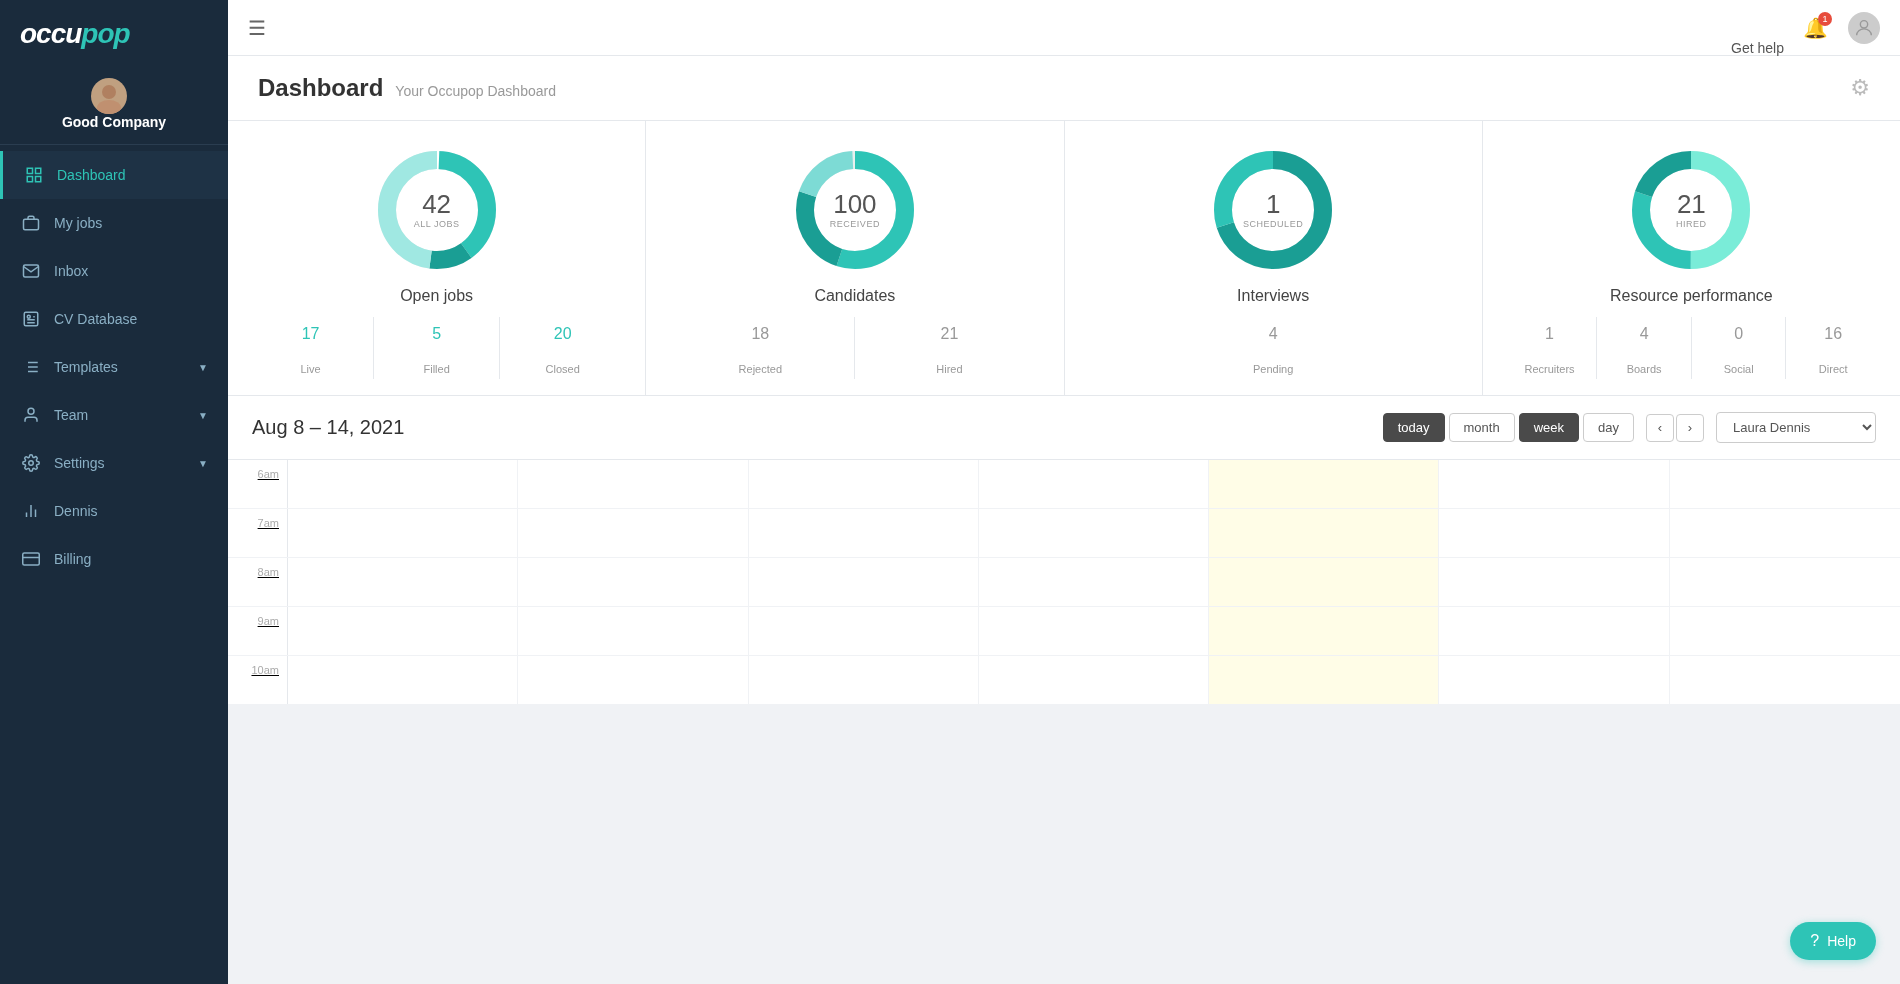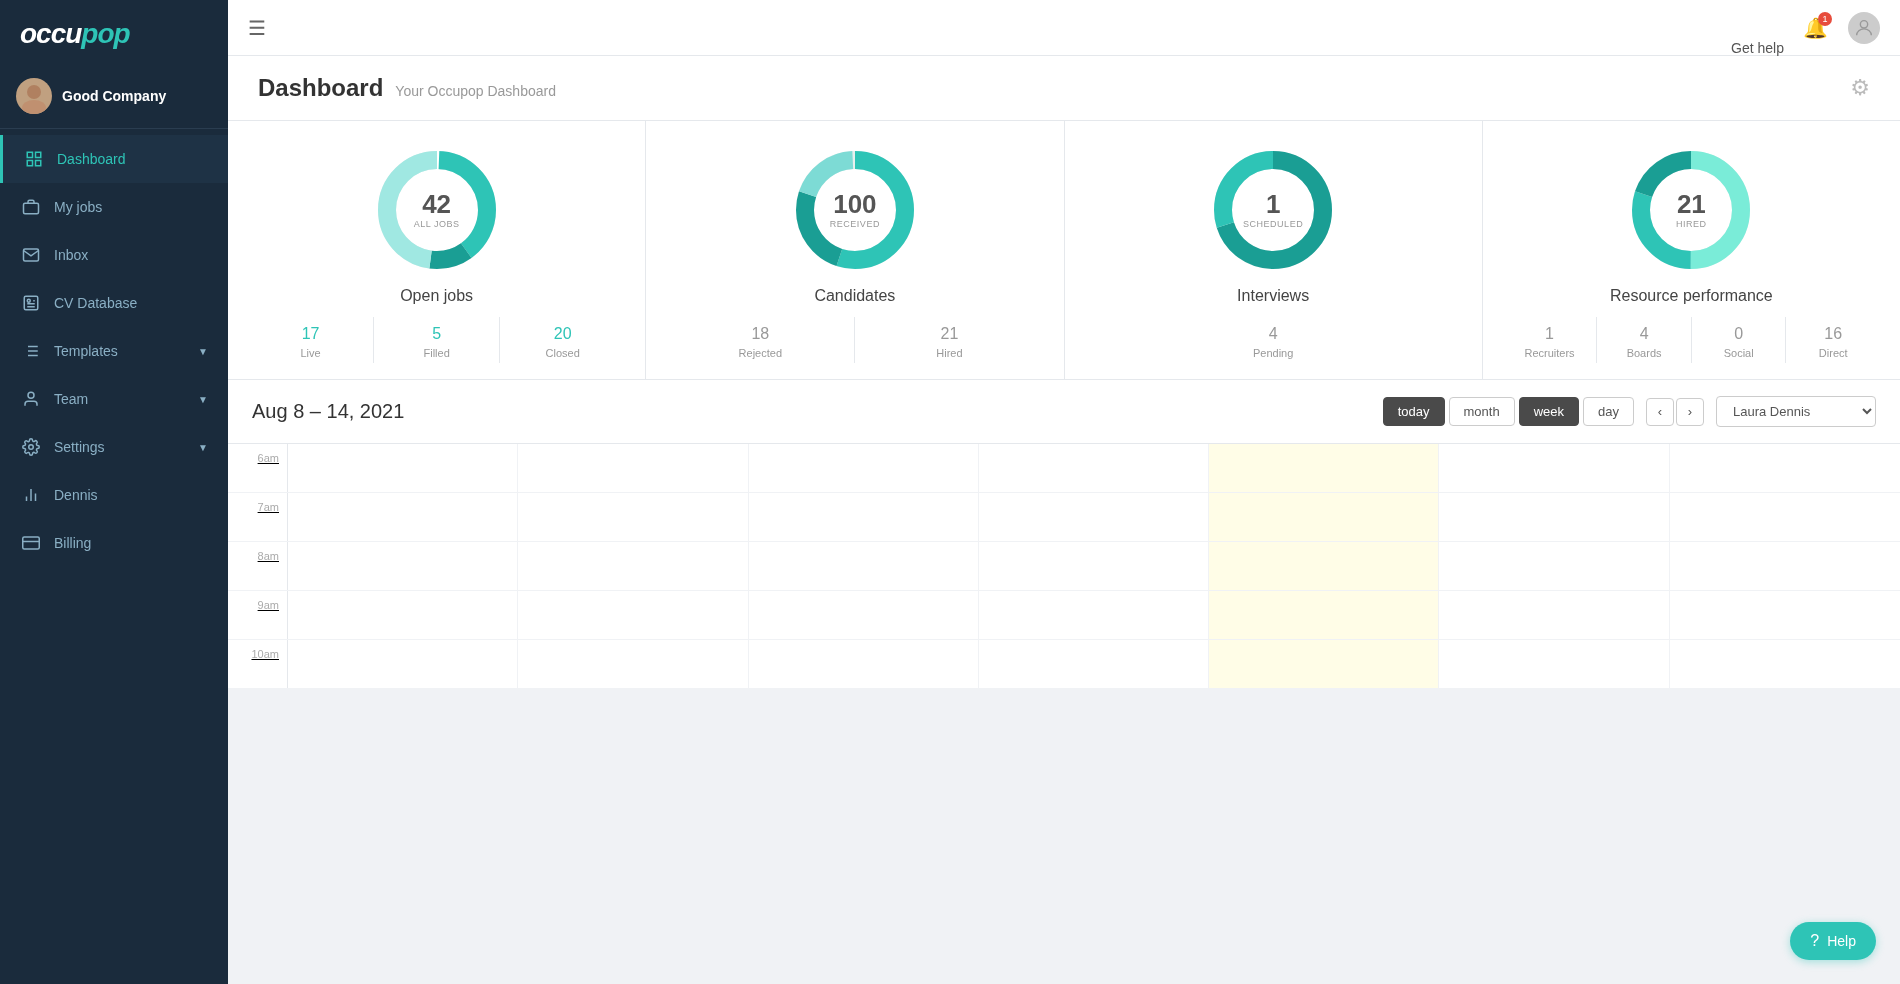--- a/index.html
+++ b/index.html
@@ -22,20 +22,21 @@
       color: #fff;
       letter-spacing: -1px;
       font-style: italic;
     }
     .sidebar-logo span { color: #2ec4b6; }
     .sidebar-company {
       display: flex;
       align-items: center;
       padding: 10px 16px 14px;
       border-bottom: 1px solid #2a3d50;
+      flex-direction: column;
     }
     .sidebar-avatar {
       width: 36px; height: 36px;
       border-radius: 50%;
       background: #c0a080;
       margin-right: 10px;
       overflow: hidden;
       display: flex; align-items: center; justify-content: center;
       font-size: 14px; color: #fff;
     }
@@ -138,38 +139,38 @@
       position: relative;
       margin-bottom: 12px;
     }
     .donut-wrapper svg { position: absolute; top: 0; left: 0; }
     .donut-center {
       position: absolute;
       top: 50%; left: 50%;
       transform: translate(-50%, -50%);
       text-align: center;
     }
-    .donut-number { font-size: 26px; font-weight: 700; color: #555; line-height: 1; }
+    .donut-number { font-size: 26px; font-weight: 400; color: #555; line-height: 1; }
     .donut-label { font-size: 9px; color: #999; text-transform: uppercase; letter-spacing: 0.5px; margin-top: 2px; }
     .stat-title { font-size: 16px; color: #444; margin-bottom: 12px; }
     .stat-sub-row {
       display: flex;
       gap: 0;
       width: 100%;
       justify-content: center;
     }
     .stat-sub {
       flex: 1;
       text-align: center;
       padding: 8px 4px 4px;
       border-right: 1px solid #e5e8ec;
     }
     .stat-sub:last-child { border-right: none; }
     .stat-sub-number { font-size: 16px; color: #2ec4b6; font-weight: 500; }
-    .stat-sub-text { font-size: 11px; color: #999; margin-top: 4px; }
+    .stat-sub-text { font-size: 11px; color: #999; margin-top: 20px; }
 
     
     .calendar-section {
       background: #fff;
       margin-top: 0;
       padding: 0;
     }
     .calendar-toolbar {
       display: flex;
       align-items: center;

